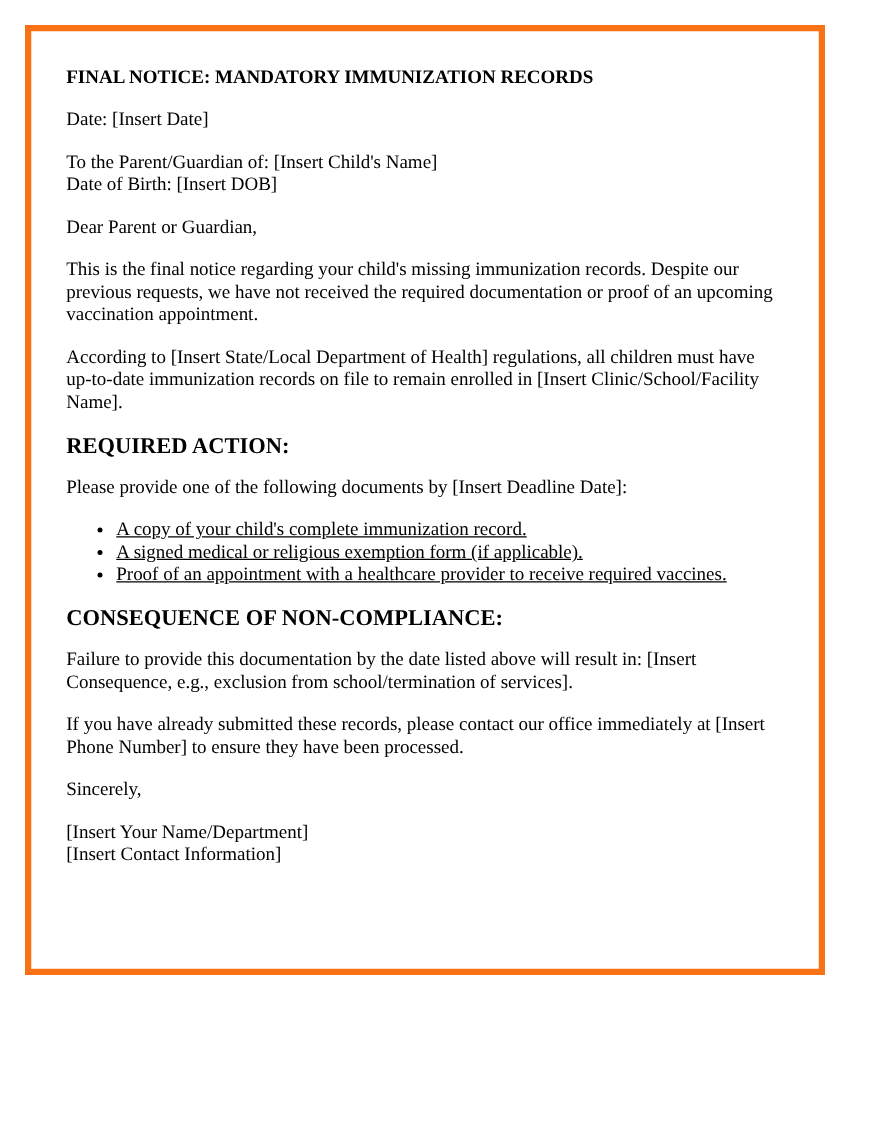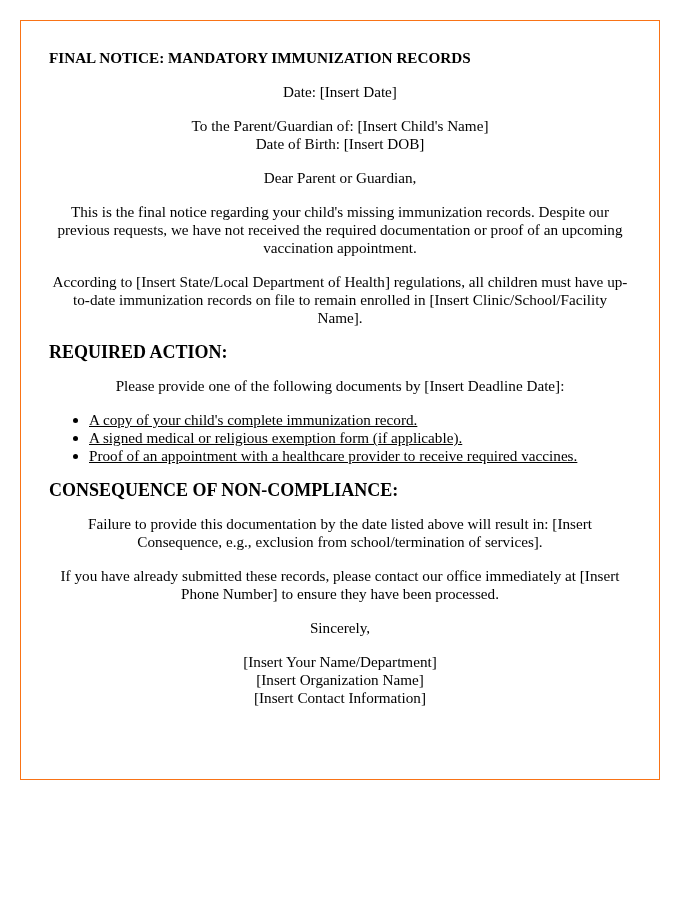--- a/index.html
+++ b/index.html
@@ -1,26 +1,26 @@
 <!DOCTYPE html>
 <html><head>
 <meta charset="utf-8">
 <style>
   html, body { margin: 0; padding: 0; background: #ffffff; }
   body { width: 700px; height: 900px; position: relative; font-family: "Liberation Serif", "DejaVu Serif", serif; color: #000; }
   .page {
     position: absolute; left: 20px; top: 20px;
     width: 640px; height: 760px;
-    border: 1px solid #f97316;
+    border: 5px solid #f97316;
     box-sizing: border-box;
     padding: 28px 28px 0 28px;
     font-size: 15.2px; line-height: 18px;
   }
   .title { font-weight: bold; margin: 0 0 16px 0; font-size: 15.2px; line-height: 18px; }
-  p { margin: 12px 0 16px 0; text-align: center; }
+  p { margin: 12px 0 16px 0; }
   h3 { font-size: 18px; font-weight: bold; margin: 0 0 16px 0; line-height: 18px; }
   ul { margin: 0 0 16px 0; padding-left: 40px; }
   li { margin: 0; text-decoration: underline; }
   .line { display: block; }
 </style>
 </head>
 <body>
 
 <div class="page">
   <div class="title">FINAL NOTICE: MANDATORY IMMUNIZATION RECORDS</div>
@@ -47,16 +47,15 @@
 
   <h3>CONSEQUENCE OF NON-COMPLIANCE:</h3>
   <p>Failure to provide this documentation by the date listed above will result in: [Insert Consequence, e.g., exclusion from school/termination of services].</p>
 
   <p>If you have already submitted these records, please contact our office immediately at [Insert Phone Number] to ensure they have been processed.</p>
 
   <p>Sincerely,</p>
 
   <p>
     <span class="line">[Insert Your Name/Department]</span>
-    <span class="line">[Insert Organization Name]</span>
     <span class="line">[Insert Contact Information]</span>
   </p>
 </div>
 
 </body></html>

